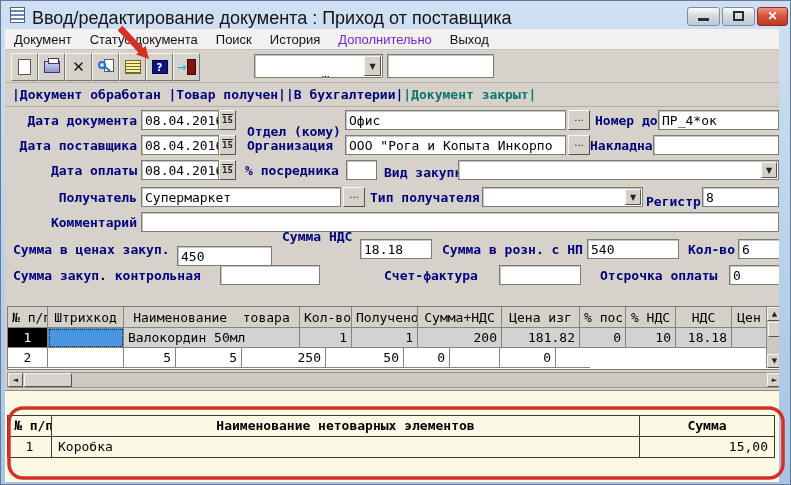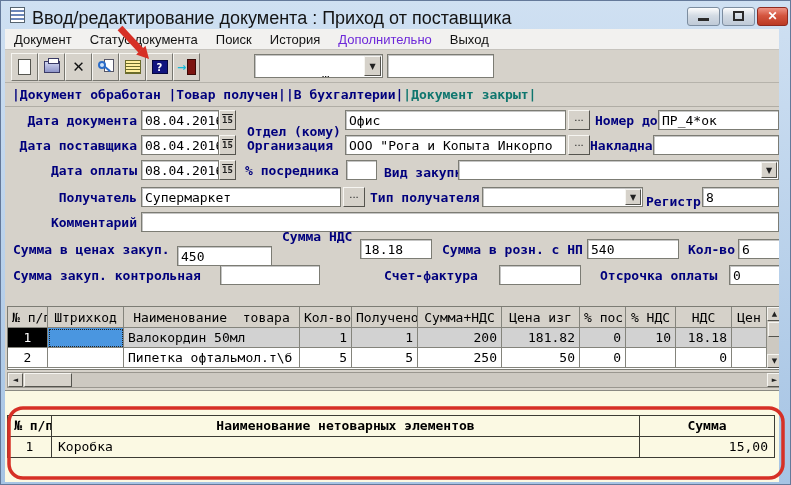--- a/index.html
+++ b/index.html
@@ -273,21 +273,20 @@
         <div class="gcell c5 num">200</div>
         <div class="gcell c6 num">181.82</div>
         <div class="gcell c7 num">0</div>
         <div class="gcell c8 num">10</div>
         <div class="gcell c9 num">18.18</div>
         <div class="gcell c10"></div>
       </div>
       <div class="grow">
         <div class="gcell c0 num" style="text-align:center;">2</div>
         <div class="gcell c1"></div>
-        <div class="gcell c2">Пипетка офтальмол.т\б</div>
         <div class="gcell c3 num">5</div>
         <div class="gcell c4 num">5</div>
         <div class="gcell c5 num">250</div>
         <div class="gcell c6 num">50</div>
         <div class="gcell c7 num">0</div>
         <div class="gcell c8 num"></div>
         <div class="gcell c9 num">0</div>
         <div class="gcell c10"></div>
       </div>
       <div class="vscroll">

